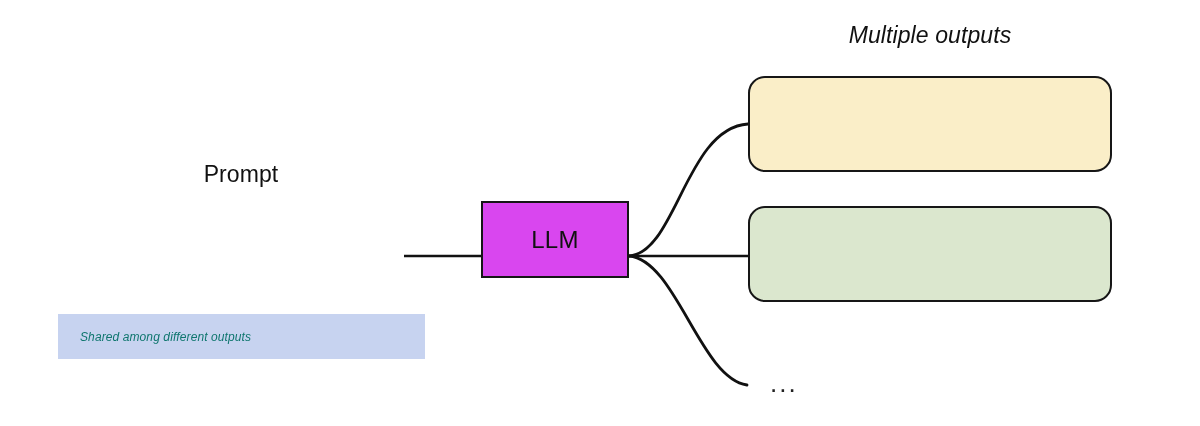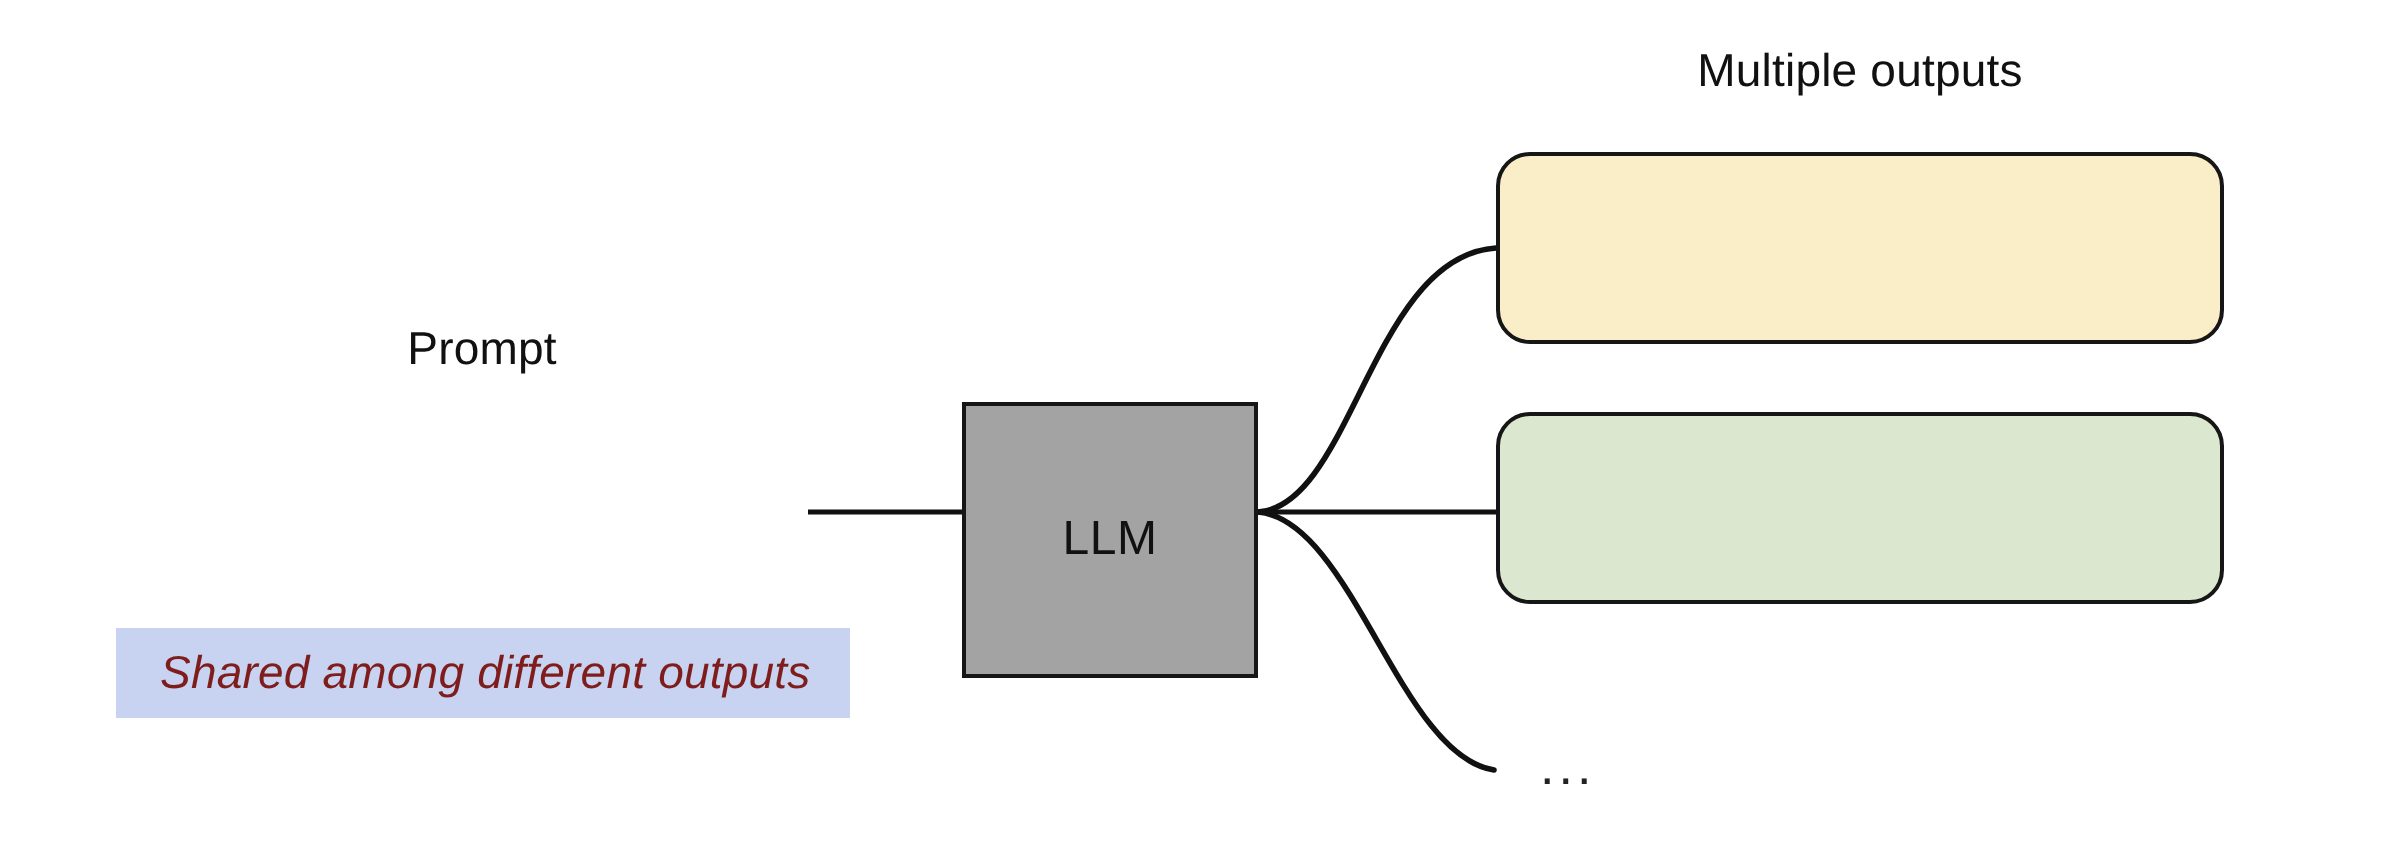--- a/index.html
+++ b/index.html
@@ -54,23 +54,23 @@
     color: #111111;
     letter-spacing: 0.1px;
     white-space: pre-line;
   }
 
   
   #llm-box {
     left: 481px;
     top: 201px;
     width: 148px;
-    height: 138px;
+    height: 77px;
     border-radius: 0;
-    background: #a3a3a3;
+    background: #d946ef;
     justify-content: center;
   }
   #llm-label {
     font-size: 24px;
     color: #111111;
     letter-spacing: 0.3px;
   }
 
   
   #output-box-1 {
@@ -102,39 +102,40 @@
     left: 78px;
     top: 161px;
     width: 326px;
     text-align: center;
   }
   #outputs-caption {
     left: 748px;
     top: 22px;
     width: 364px;
     text-align: center;
+    font-style: italic;
   }
 
   
   #shared-note {
     position: absolute;
     left: 58px;
     top: 314px;
     width: 367px;
     height: 45px;
     background: #c7d3f0;
     display: flex;
     align-items: center;
     padding-left: 22px;
     box-sizing: border-box;
   }
   #shared-note-text {
-    font-size: 23px;
+    font-size: 12px;
     font-style: italic;
-    color: #7f1d1d;
+    color: #0f766e;
     white-space: nowrap;
     letter-spacing: 0.1px;
   }
 
   
   #ellipsis {
     position: absolute;
     left: 770px;
     top: 368px;
     font-size: 26px;

